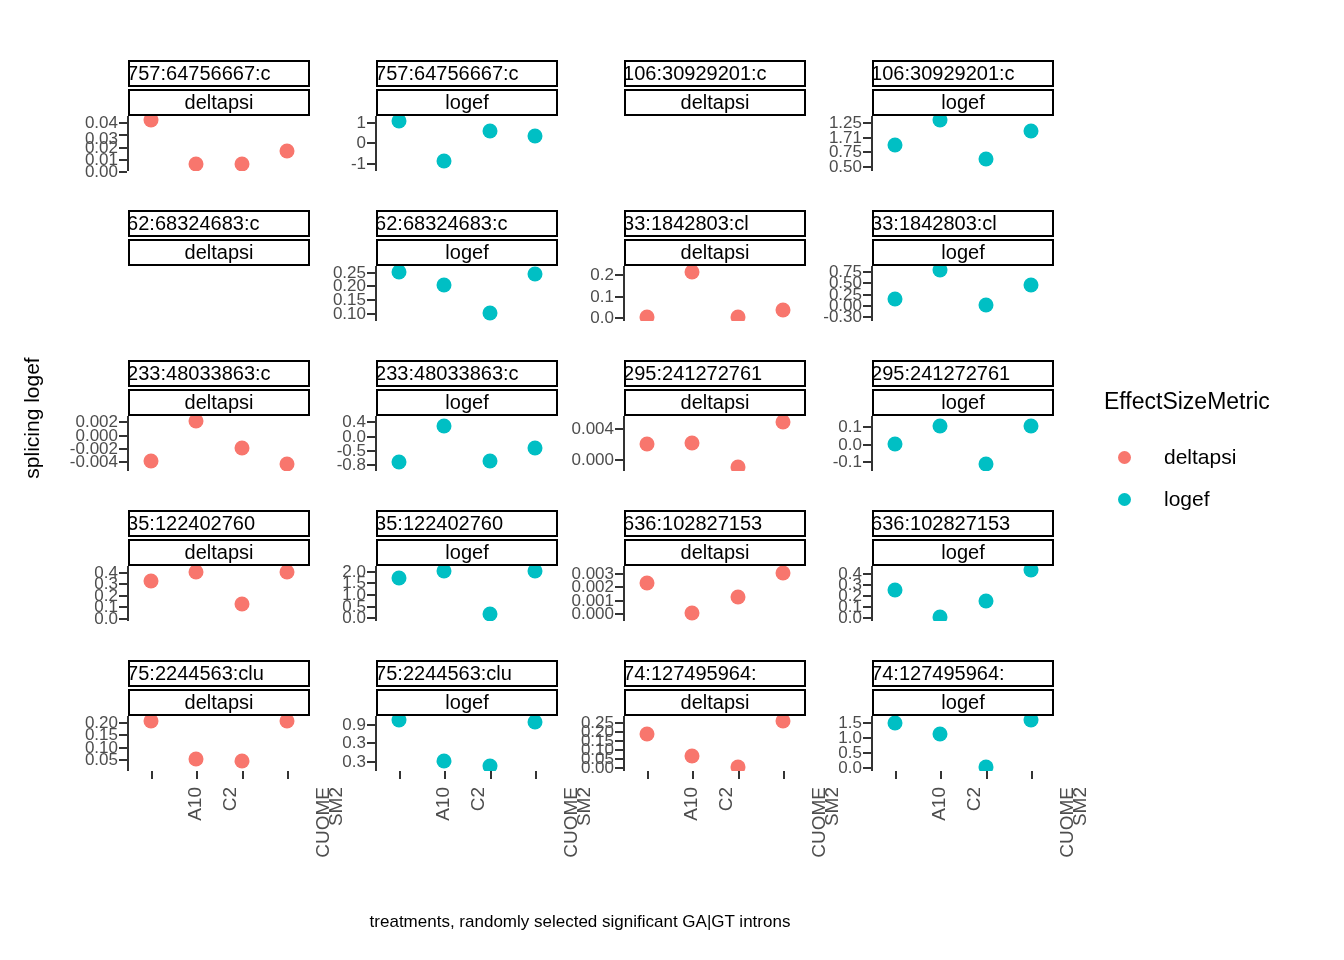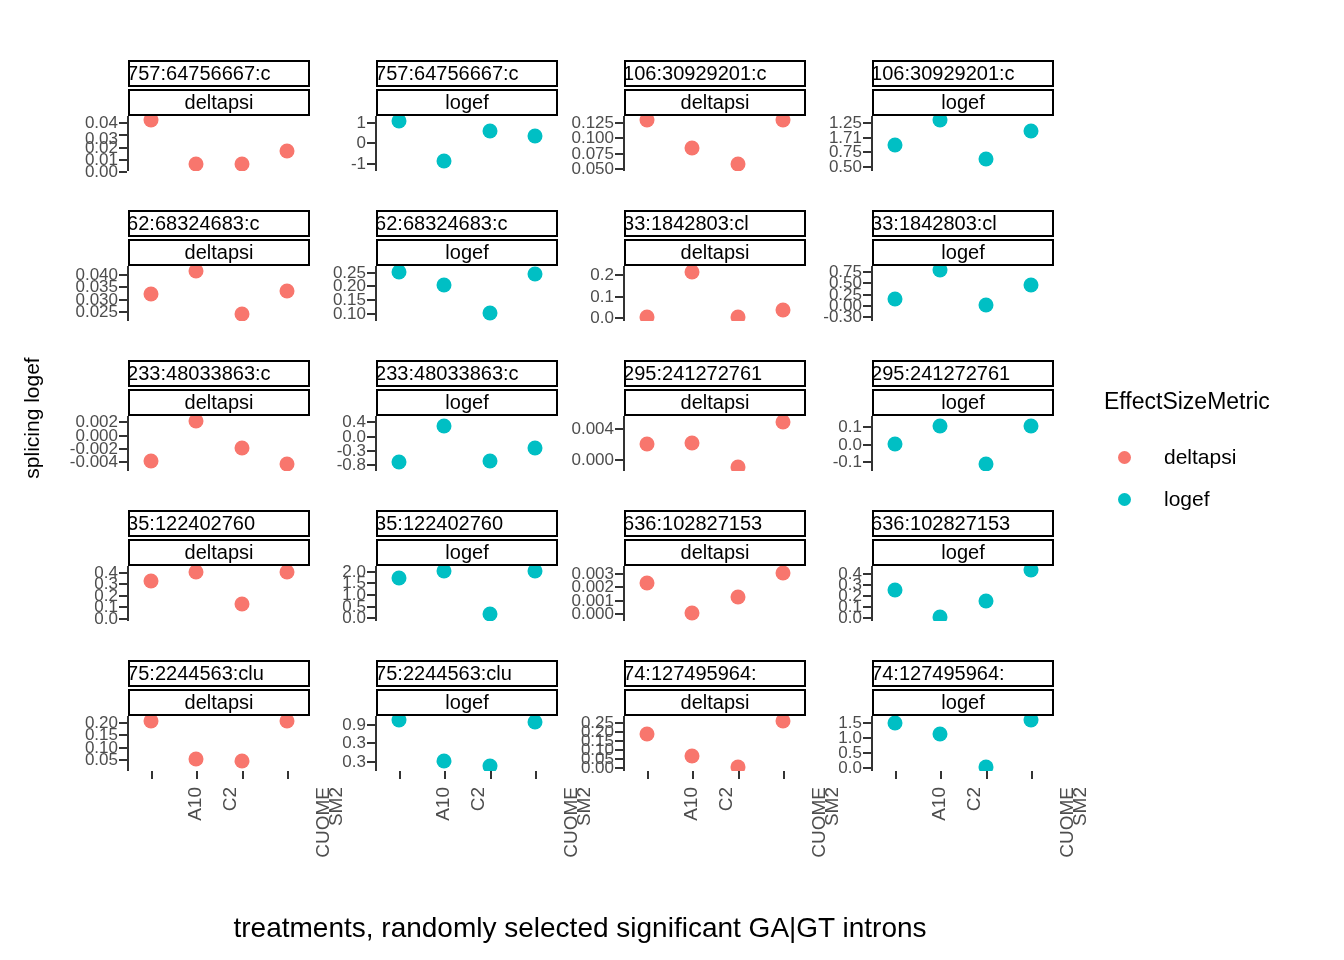--- a/index.html
+++ b/index.html
@@ -45,21 +45,21 @@
     transform: rotate(-90deg);
     color: #000;
     white-space: nowrap;
   }
   .x-axis-title {
     position: absolute;
     top: 912px;
     left: 110px;
     width: 940px;
     text-align: center;
-    font-size: 28px;
+    font-size: 17px;
     color: #000;
     white-space: nowrap;
   }
 
   
   .facet-grid {
     position: absolute;
     left: 128px;
     top: 60px;
   }
@@ -274,39 +274,20 @@
               <div class="point" title="CUOME: 0.55" style="background: rgb(0, 191, 196); left: 113.75px; top: 15.2778px;"></div>
               <div class="point" title="SM2: 0.3" style="background: rgb(0, 191, 196); left: 159.25px; top: 20.3704px;"></div>
             </div>
           </div>
         </div>
         <div class="facet-cell" style="left: 496px; width: 182px;">
           <div class="strip outer">
             <span class="striptext">9106:30929201:c</span>
           </div>
           <div class="strip inner">deltapsi</div>
-          <div class="panel" style="height: 55px; width: 182px;">
-            <div class="axis-line"></div>
-            <div class="tick-mark" style="top: 6.11111px;"></div>
-            <div class="tick-mark" style="top: 21.3889px;"></div>
-            <div class="tick-mark" style="top: 36.6667px;"></div>
-            <div class="tick-mark" style="top: 51.9444px;"></div>
-            <div class="ylabels">
-              <div class="ylabel" style="top: 6.11111px;">0.125</div>
-              <div class="ylabel" style="top: 21.3889px;">0.100</div>
-              <div class="ylabel" style="top: 36.6667px;">0.075</div>
-              <div class="ylabel" style="top: 51.9444px;">0.050</div>
-            </div>
-            <div class="panel-inner">
-              <div class="point" title="A10: 0.128" style="background: rgb(248, 118, 109); left: 22.75px; top: 4.27778px;"></div>
-              <div class="point" title="C2: 0.082" style="background: rgb(248, 118, 109); left: 68.25px; top: 32.3889px;"></div>
-              <div class="point" title="CUOME: 0.056" style="background: rgb(248, 118, 109); left: 113.75px; top: 48.2778px;"></div>
-              <div class="point" title="SM2: 0.128" style="background: rgb(248, 118, 109); left: 159.25px; top: 4.27778px;"></div>
-            </div>
-          </div>
         </div>
         <div class="facet-cell" style="left: 744px; width: 182px;">
           <div class="strip outer">
             <span class="striptext">9106:30929201:c</span>
           </div>
           <div class="strip inner">logef</div>
           <div class="panel" style="height: 55px; width: 182px;">
             <div class="axis-line"></div>
             <div class="tick-mark" style="top: 5.91398px;"></div>
             <div class="tick-mark" style="top: 20.6989px;"></div>
@@ -326,39 +307,20 @@
             </div>
           </div>
         </div>
       </div>
       <div class="facet-row" style="height: 150px;">
         <div class="facet-cell" style="left: 0px; width: 182px;">
           <div class="strip outer">
             <span class="striptext">462:68324683:c</span>
           </div>
           <div class="strip inner">deltapsi</div>
-          <div class="panel" style="height: 55px; width: 182px;">
-            <div class="axis-line"></div>
-            <div class="tick-mark" style="top: 7.5px;"></div>
-            <div class="tick-mark" style="top: 20px;"></div>
-            <div class="tick-mark" style="top: 32.5px;"></div>
-            <div class="tick-mark" style="top: 45px;"></div>
-            <div class="ylabels">
-              <div class="ylabel" style="top: 7.5px;">0.040</div>
-              <div class="ylabel" style="top: 20px;">0.035</div>
-              <div class="ylabel" style="top: 32.5px;">0.030</div>
-              <div class="ylabel" style="top: 45px;">0.025</div>
-            </div>
-            <div class="panel-inner">
-              <div class="point" title="A10: 0.032" style="background: rgb(248, 118, 109); left: 22.75px; top: 27.5px;"></div>
-              <div class="point" title="C2: 0.041" style="background: rgb(248, 118, 109); left: 68.25px; top: 5px;"></div>
-              <div class="point" title="CUOME: 0.024" style="background: rgb(248, 118, 109); left: 113.75px; top: 47.5px;"></div>
-              <div class="point" title="SM2: 0.033" style="background: rgb(248, 118, 109); left: 159.25px; top: 25px;"></div>
-            </div>
-          </div>
         </div>
         <div class="facet-cell" style="left: 248px; width: 182px;">
           <div class="strip outer">
             <span class="striptext">462:68324683:c</span>
           </div>
           <div class="strip inner">logef</div>
           <div class="panel" style="height: 55px; width: 182px;">
             <div class="axis-line"></div>
             <div class="tick-mark" style="top: 5.5px;"></div>
             <div class="tick-mark" style="top: 19.25px;"></div>
@@ -462,21 +424,21 @@
           <div class="strip inner">logef</div>
           <div class="panel" style="height: 55px; width: 182px;">
             <div class="axis-line"></div>
             <div class="tick-mark" style="top: 5.32258px;"></div>
             <div class="tick-mark" style="top: 19.5161px;"></div>
             <div class="tick-mark" style="top: 33.7097px;"></div>
             <div class="tick-mark" style="top: 47.9032px;"></div>
             <div class="ylabels">
               <div class="ylabel" style="top: 5.32258px;">0.4</div>
               <div class="ylabel" style="top: 19.5161px;">0.0</div>
-              <div class="ylabel" style="top: 33.7097px;">-0.3</div>
+              <div class="ylabel" style="top: 33.7097px;">-0.5</div>
               <div class="ylabel" style="top: 47.9032px;">-0.8</div>
             </div>
             <div class="panel-inner">
               <div class="point" title="A10: -0.75" style="background: rgb(0, 191, 196); left: 22.75px; top: 46.129px;"></div>
               <div class="point" title="C2: 0.28" style="background: rgb(0, 191, 196); left: 68.25px; top: 9.58065px;"></div>
               <div class="point" title="CUOME: -0.72" style="background: rgb(0, 191, 196); left: 113.75px; top: 45.0645px;"></div>
               <div class="point" title="SM2: -0.35" style="background: rgb(0, 191, 196); left: 159.25px; top: 31.9355px;"></div>
             </div>
           </div>
         </div>

